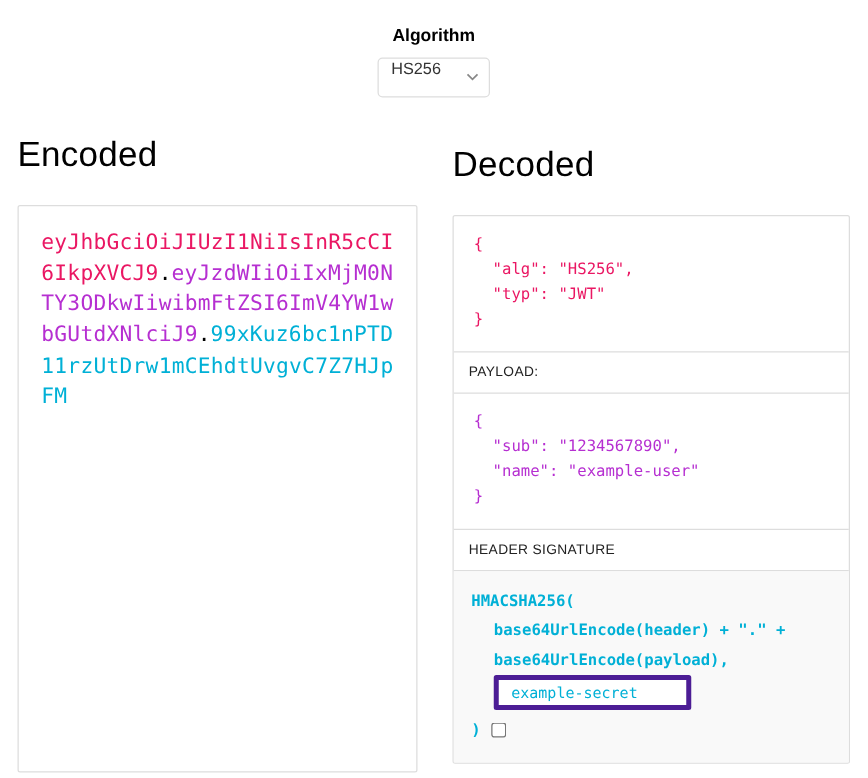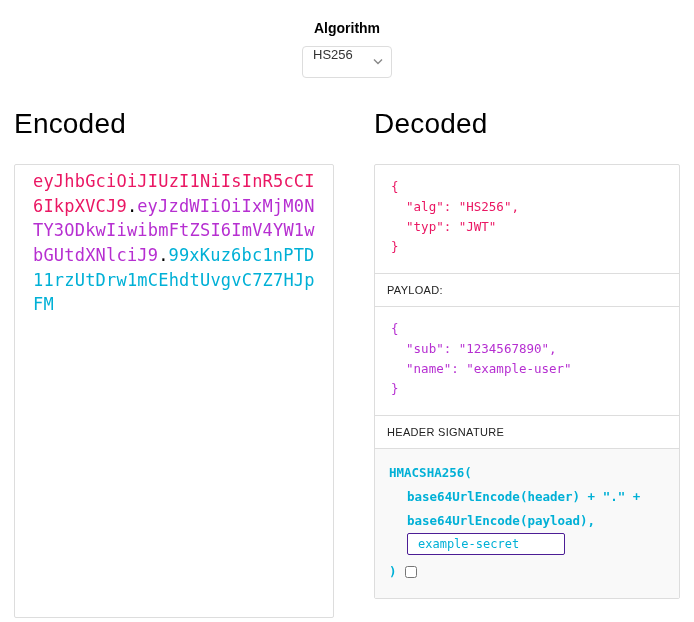--- a/index.html
+++ b/index.html
@@ -35,36 +35,36 @@
       font-size: 13px;
       color: #333;
     }
     .algo-select-wrap .chev {
       position: absolute;
       right: 8px;
       top: 50%;
       transform: translateY(-50%);
       pointer-events: none;
     }
-    .cols { display: flex; gap: 40px; align-items: flex-start; }
+    .cols { display: flex; gap: 28px; align-items: center; }
     .col-left { flex: 0 0 320px; }
     .col-right { flex: 1 1 0; min-width: 0; }
     .big-title {
       font-size: 28px;
       font-weight: 400;
       margin-bottom: 24px;
       letter-spacing: 0.2px;
     }
     .panel {
       border: 1px solid #ddd;
       border-radius: 2px;
       background: #fff;
     }
     .encoded-box {
-      padding: 4px 18px 40px 18px;
+      padding: 17px 18px 40px 18px;
       height: 454px;
     }
     .encoded-text {
       font-family: "Menlo","Consolas","DejaVu Sans Mono",monospace;
       font-size: 17px;
       line-height: 1.45;
       word-break: break-all;
       white-space: normal;
     }
     .seg-header { color: #ea1763; letter-spacing: 0.2px; }
@@ -94,21 +94,21 @@
       padding: 12px 14px 14px 14px;
       font-family: "Menlo","Consolas","DejaVu Sans Mono",monospace;
       font-size: 12.5px;
       line-height: 1.9;
       color: #00b0d6;
     }
     .sig-line { white-space: pre; }
     .sig-fn { font-weight: 700; }
     .sig-input {
       display: inline-block;
-      border: 1px solid #4c1d95;
+      border: 4px solid #4c1d95;
       background: #fff;
       padding: 3px 10px;
       width: 158px;
       font-family: inherit;
       font-size: 12px;
       color: #00b0d6;
       border-radius: 2px;
       margin-left: 18px;
     }
     .sig-last-row {

